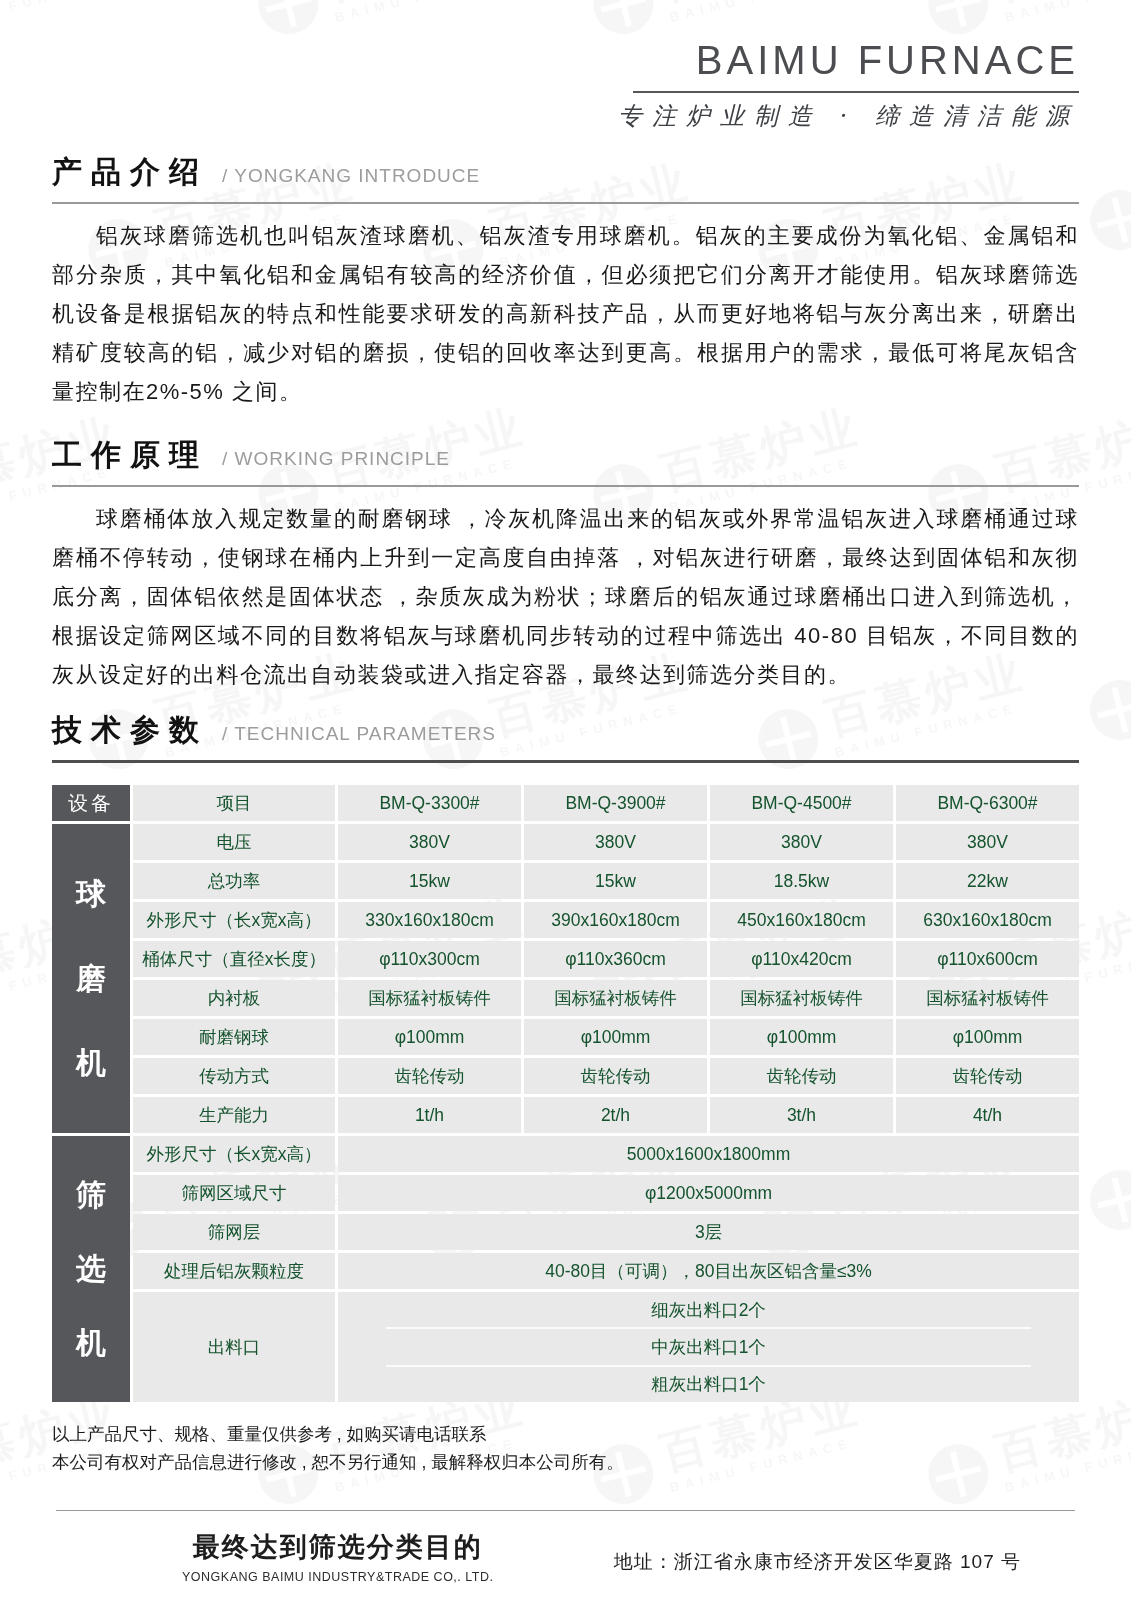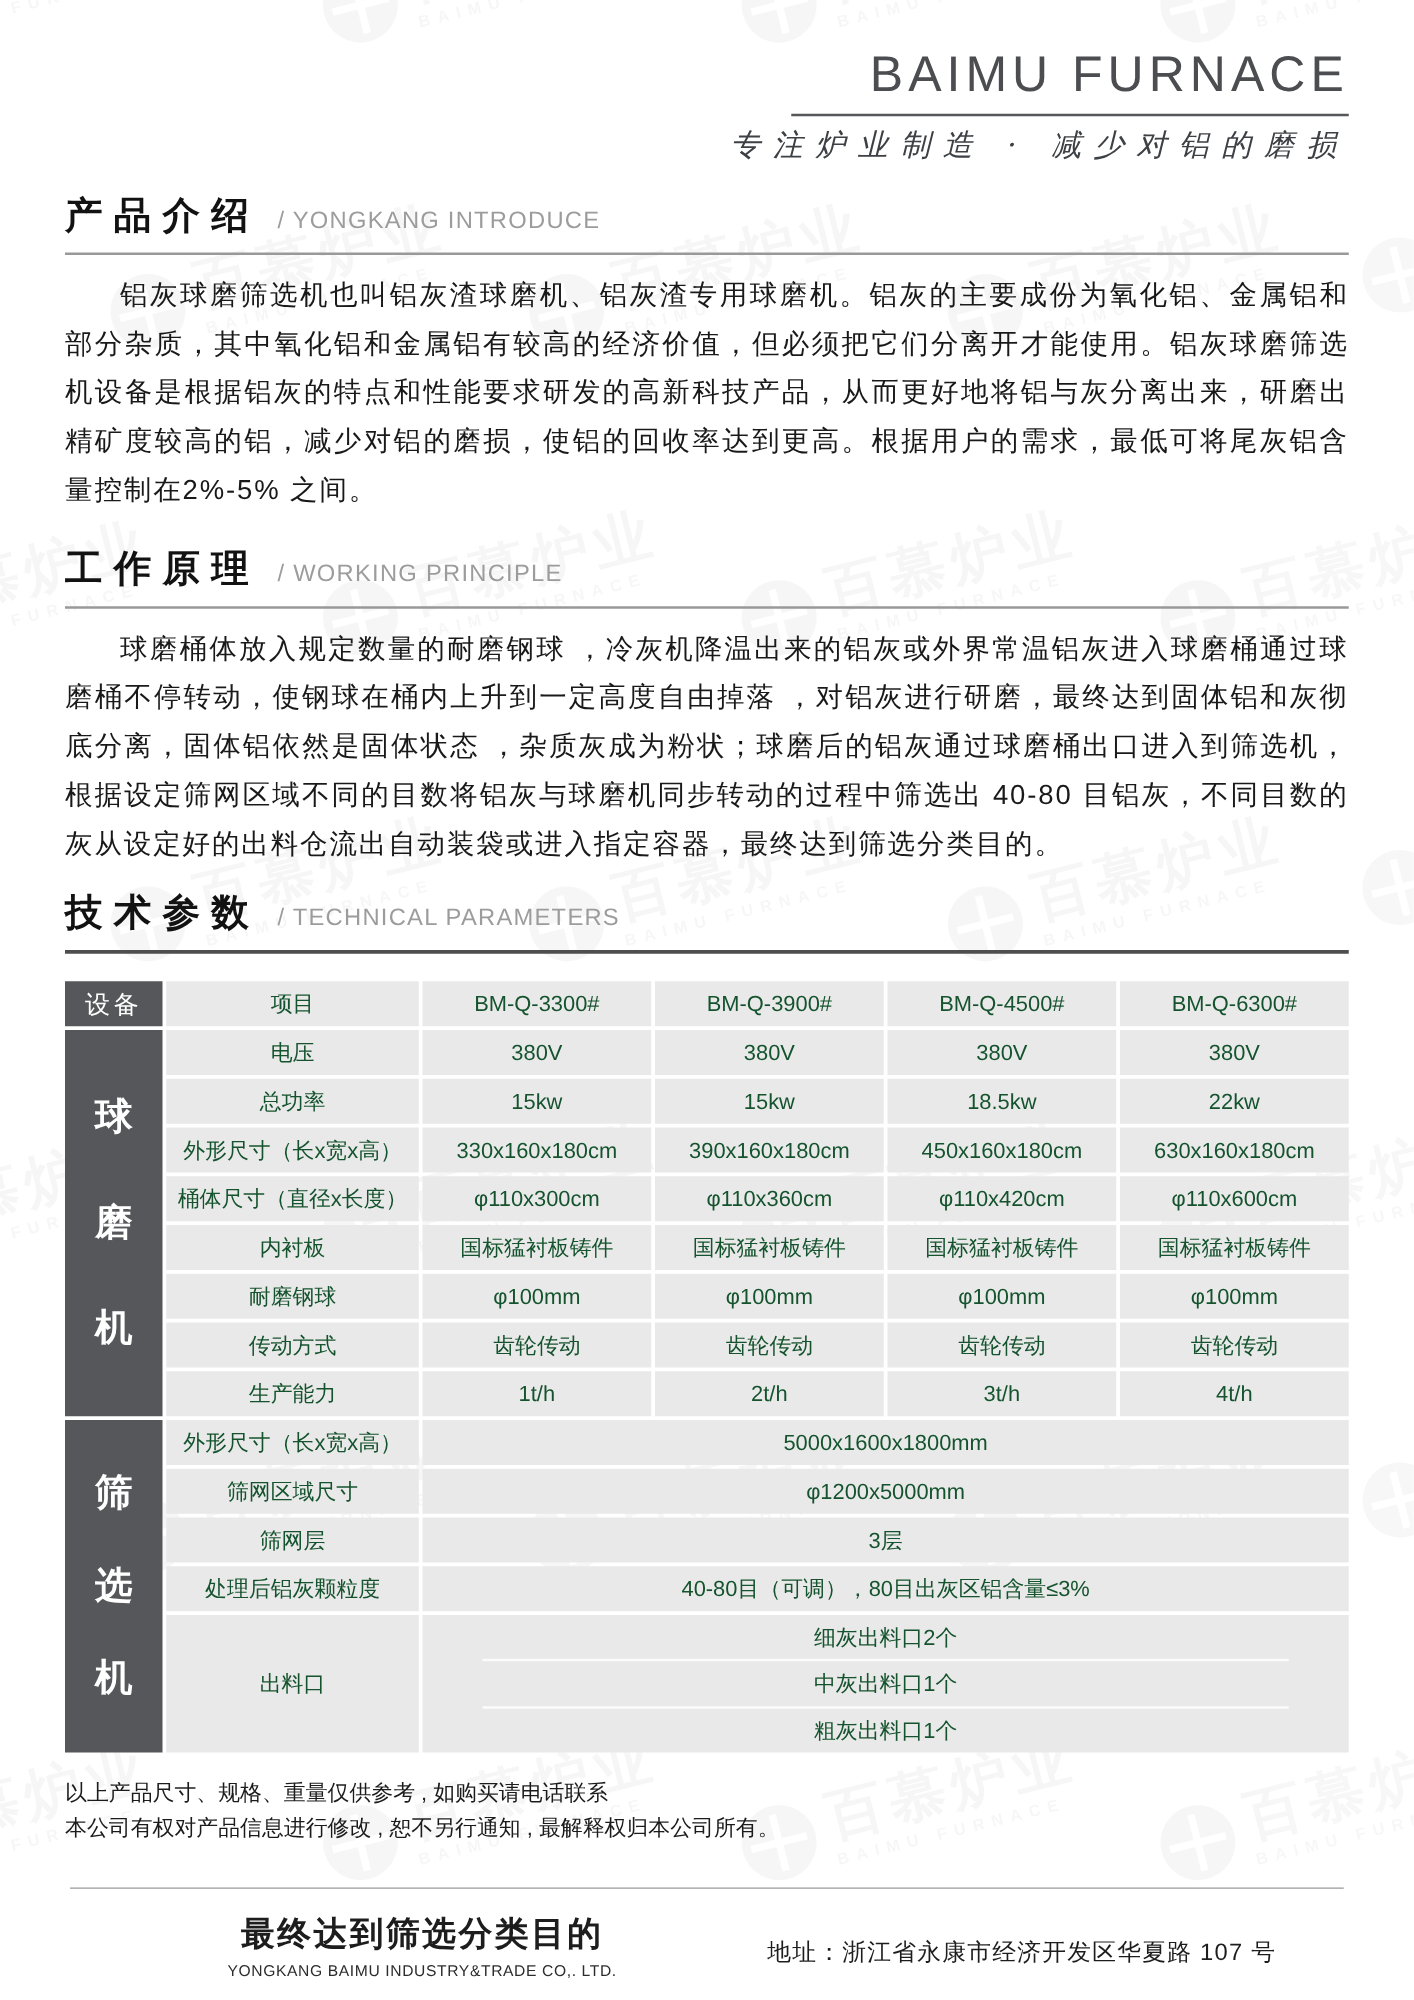--- a/index.html
+++ b/index.html
@@ -273,21 +273,21 @@
         <div class="wm-en">BAIMU FURNACE</div>
       </span>
     </div>
   </div>
 
 <div class="page">
 
   <header>
     <div class="brand">BAIMU FURNACE</div>
     <div class="brand-rule"></div>
-    <div class="slogan">专注炉业制造 · 减少对铝的磨损</div>
+    <div class="slogan">专注炉业制造 · 缔造清洁能源</div>
   </header>
 
   <section class="sec-intro">
     <div class="sec-head">
       <span class="sec-zh">产品介绍</span>
       <span class="sec-en">/ YONGKANG INTRODUCE</span>
     </div>
     <div class="sec-rule"></div>
     <p class="para">铝灰球磨筛选机也叫铝灰渣球磨机、铝灰渣专用球磨机。铝灰的主要成份为氧化铝、金属铝和部分杂质，其中氧化铝和金属铝有较高的经济价值，但必须把它们分离开才能使用。铝灰球磨筛选机设备是根据铝灰的特点和性能要求研发的高新科技产品，从而更好地将铝与灰分离出来，研磨出精矿度较高的铝，减少对铝的磨损，使铝的回收率达到更高。根据用户的需求，最低可将尾灰铝含量控制在2%-5% 之间。</p>
   </section>

